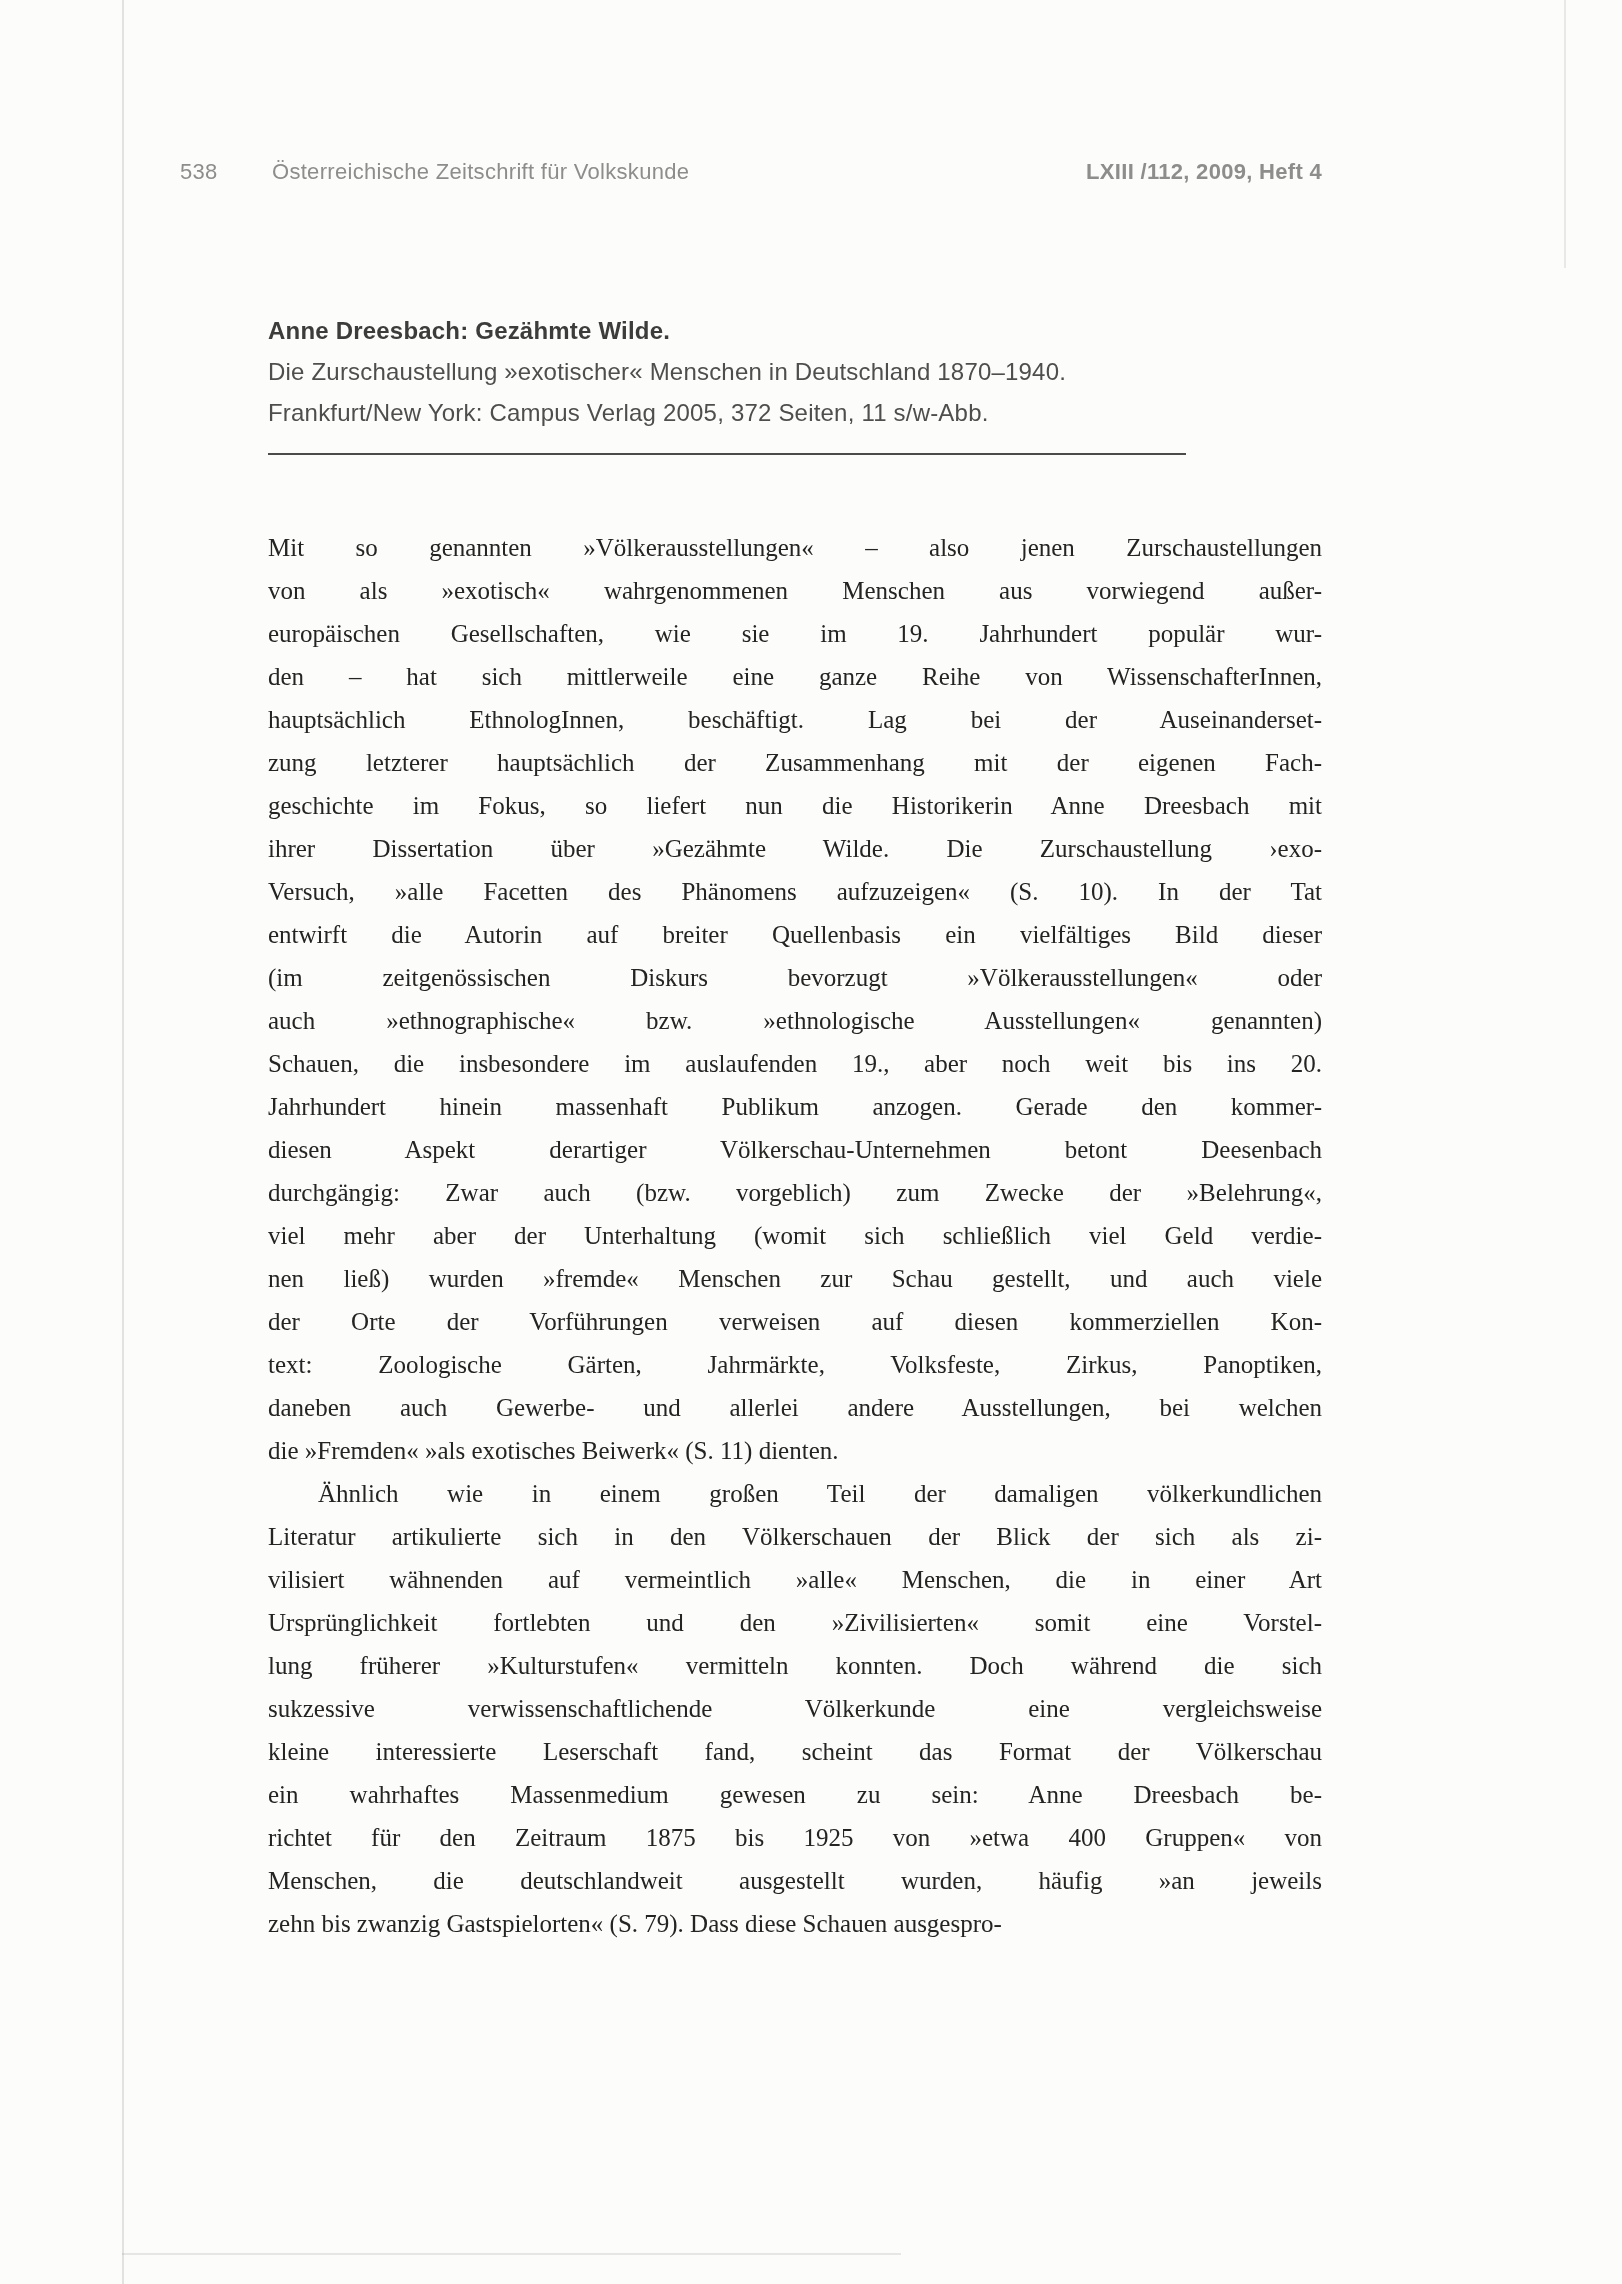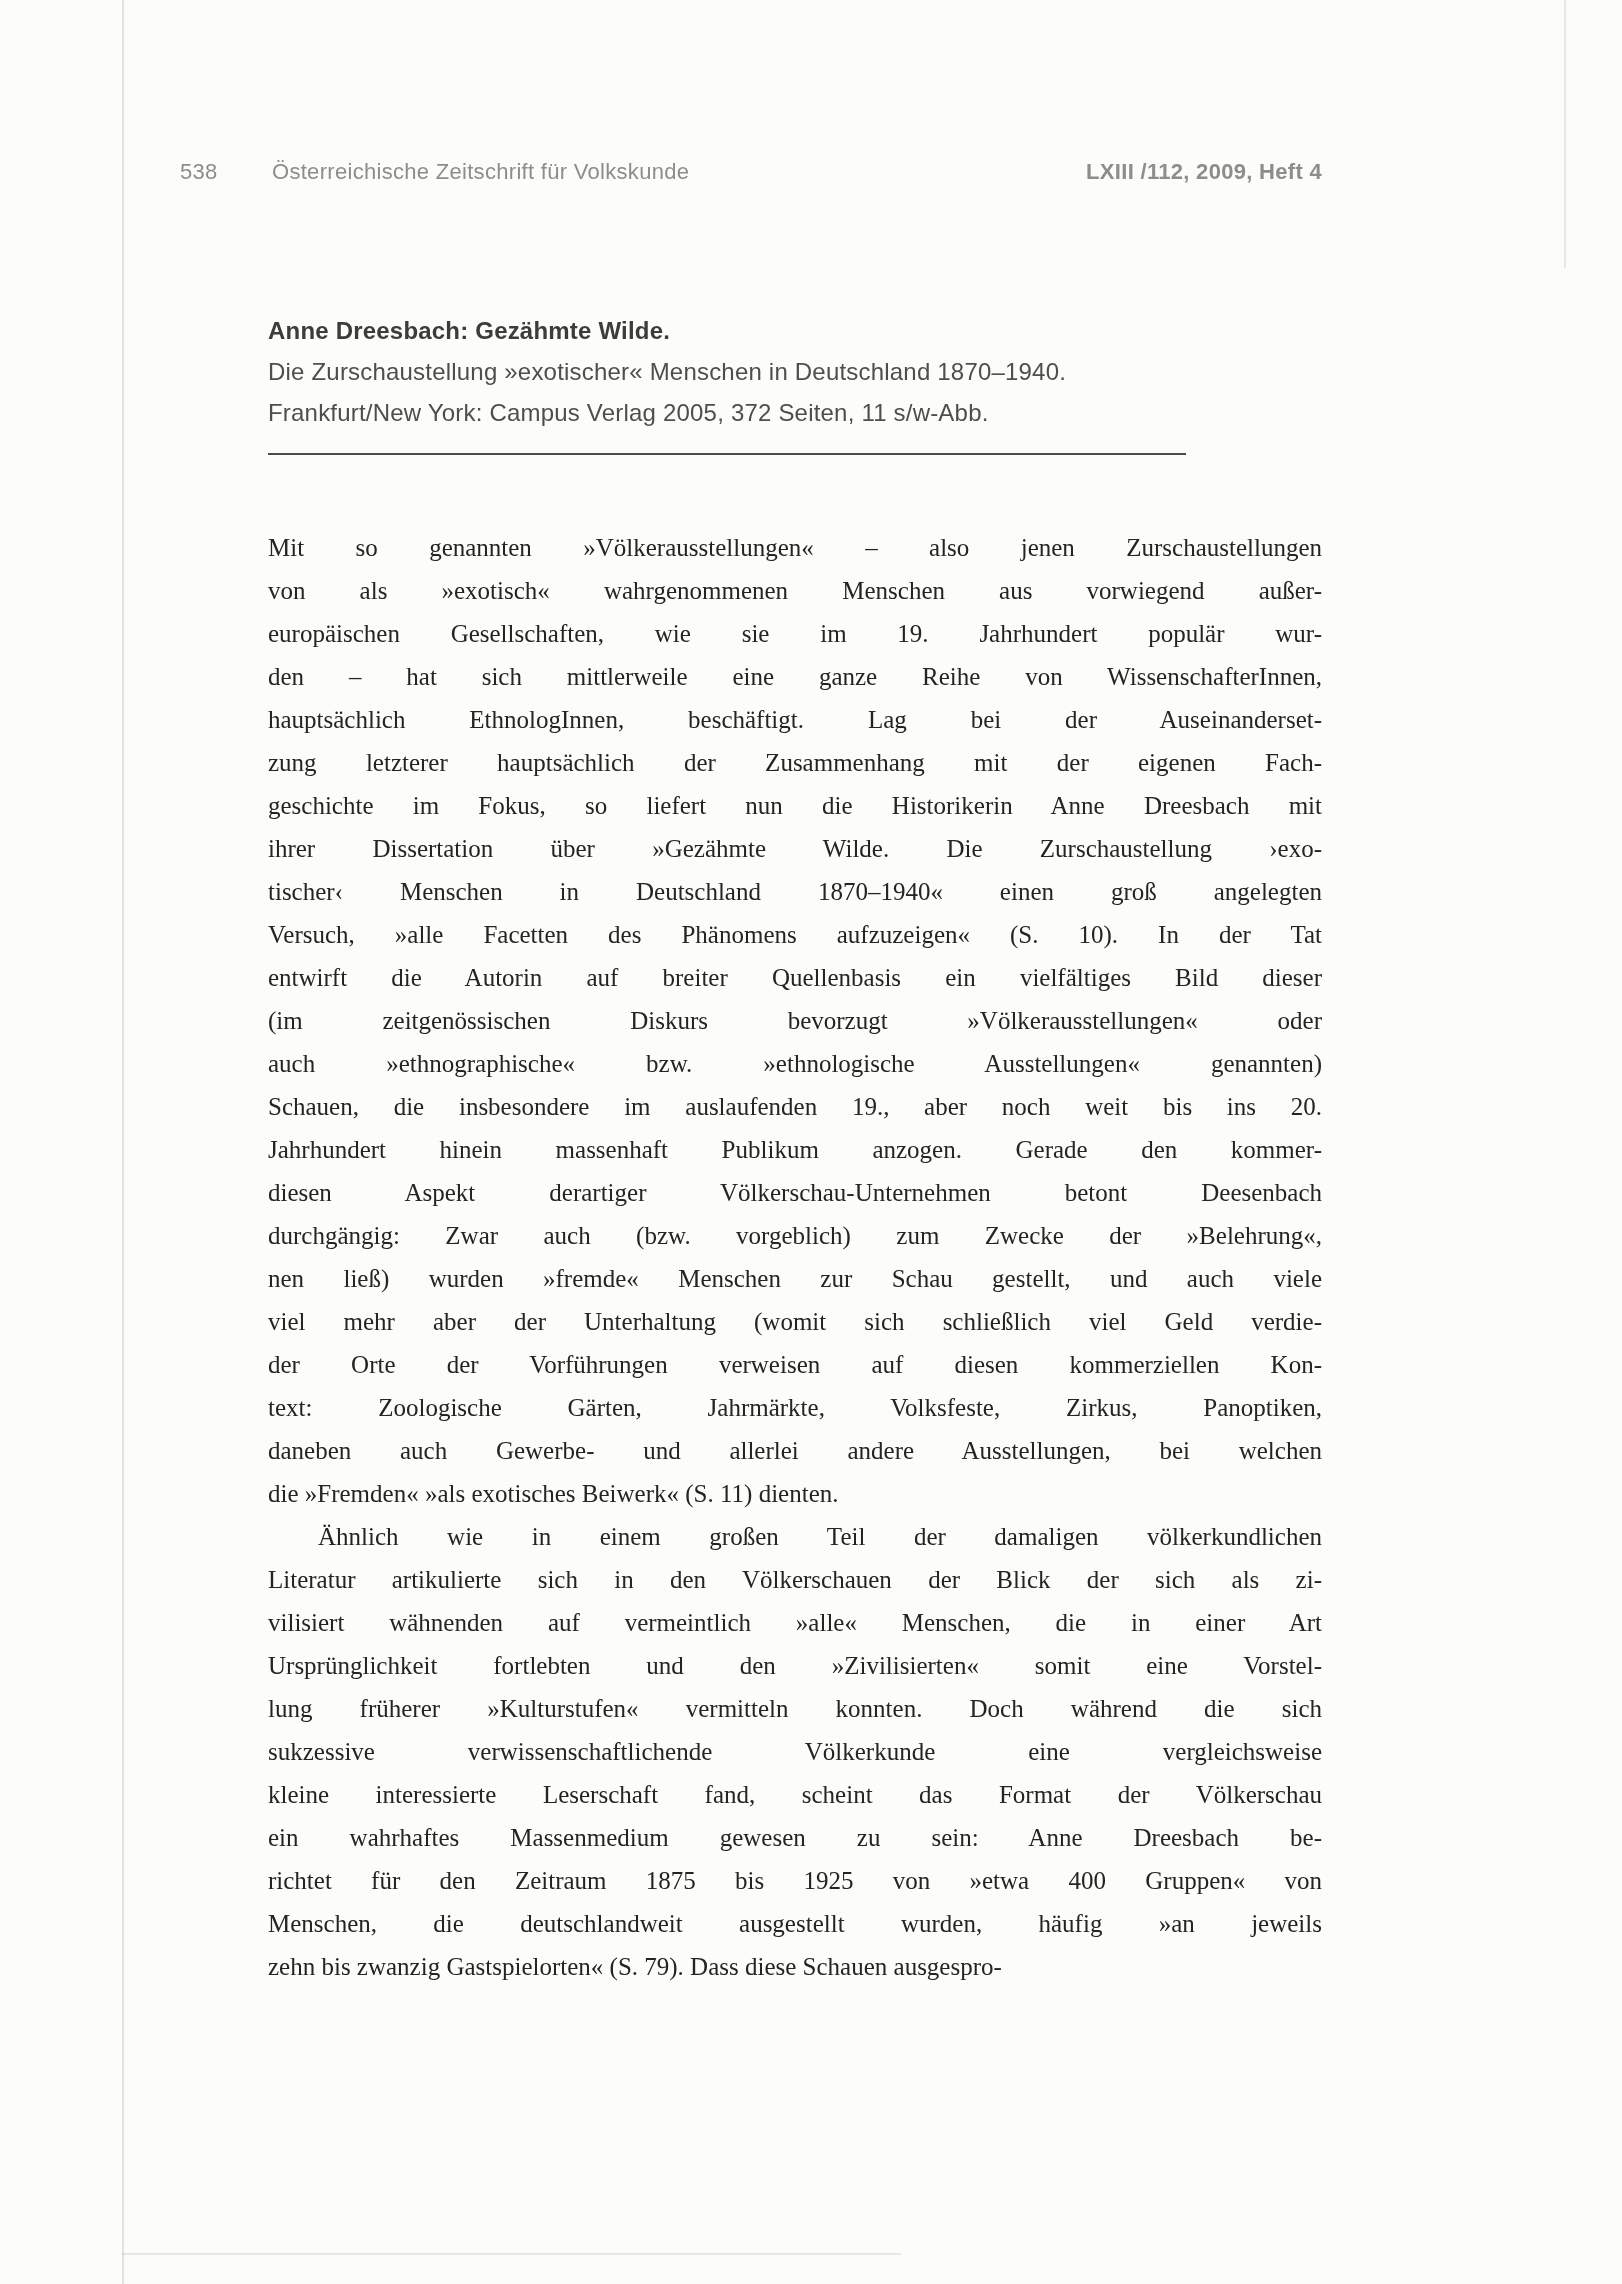--- a/index.html
+++ b/index.html
@@ -145,31 +145,30 @@
   <div class="body-text">
       <div class="paragraph">
         <div class="line">Mit so genannten »Völkerausstellungen« – also jenen Zurschaustellungen</div>
         <div class="line">von als »exotisch« wahrgenommenen Menschen aus vorwiegend außer-</div>
         <div class="line">europäischen Gesellschaften, wie sie im 19. Jahrhundert populär wur-</div>
         <div class="line">den – hat sich mittlerweile eine ganze Reihe von WissenschafterInnen,</div>
         <div class="line">hauptsächlich EthnologInnen, beschäftigt. Lag bei der Auseinanderset-</div>
         <div class="line">zung letzterer hauptsächlich der Zusammenhang mit der eigenen Fach-</div>
         <div class="line">geschichte im Fokus, so liefert nun die Historikerin Anne Dreesbach mit</div>
         <div class="line">ihrer Dissertation über »Gezähmte Wilde. Die Zurschaustellung ›exo-</div>
-        <div class="line">tischer‹ Menschen in Deutschland 1870–1940« einen groß angelegten</div>
         <div class="line">Versuch, »alle Facetten des Phänomens aufzuzeigen« (S. 10). In der Tat</div>
         <div class="line">entwirft die Autorin auf breiter Quellenbasis ein vielfältiges Bild dieser</div>
         <div class="line">(im zeitgenössischen Diskurs bevorzugt »Völkerausstellungen« oder</div>
         <div class="line">auch »ethnographische« bzw. »ethnologische Ausstellungen« genannten)</div>
         <div class="line">Schauen, die insbesondere im auslaufenden 19., aber noch weit bis ins 20.</div>
         <div class="line">Jahrhundert hinein massenhaft Publikum anzogen. Gerade den kommer-</div>
         <div class="line">diesen Aspekt derartiger Völkerschau-Unternehmen betont Deesenbach</div>
         <div class="line">durchgängig: Zwar auch (bzw. vorgeblich) zum Zwecke der »Belehrung«,</div>
+        <div class="line">viel mehr aber der Unterhaltung (womit sich schließlich viel Geld verdie-</div>
         <div class="line">nen ließ) wurden »fremde« Menschen zur Schau gestellt, und auch viele</div>
-        <div class="line">viel mehr aber der Unterhaltung (womit sich schließlich viel Geld verdie-</div>
         <div class="line">der Orte der Vorführungen verweisen auf diesen kommerziellen Kon-</div>
         <div class="line">text: Zoologische Gärten, Jahrmärkte, Volksfeste, Zirkus, Panoptiken,</div>
         <div class="line">daneben auch Gewerbe- und allerlei andere Ausstellungen, bei welchen</div>
         <div class="line last">die »Fremden« »als exotisches Beiwerk« (S. 11) dienten.</div>
       </div>
       <div class="paragraph">
         <div class="line indent">Ähnlich wie in einem großen Teil der damaligen völkerkundlichen</div>
         <div class="line">Literatur artikulierte sich in den Völkerschauen der Blick der sich als zi-</div>
         <div class="line">vilisiert wähnenden auf vermeintlich »alle« Menschen, die in einer Art</div>
         <div class="line">Ursprünglichkeit fortlebten und den »Zivilisierten« somit eine Vorstel-</div>

